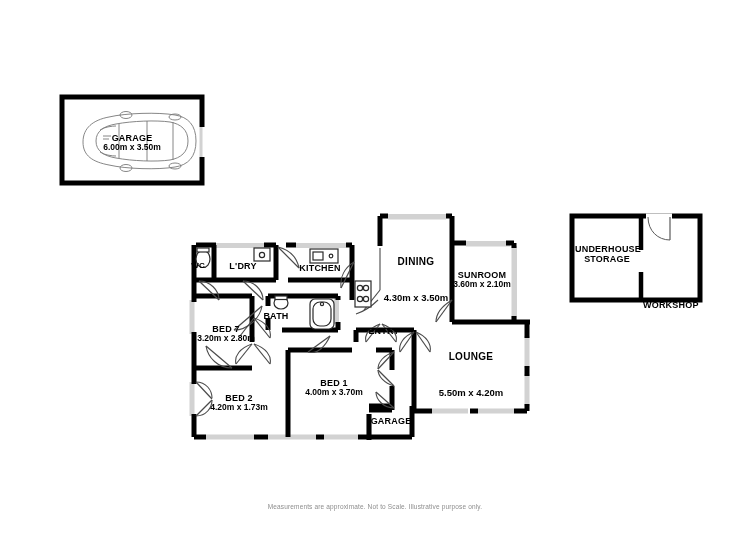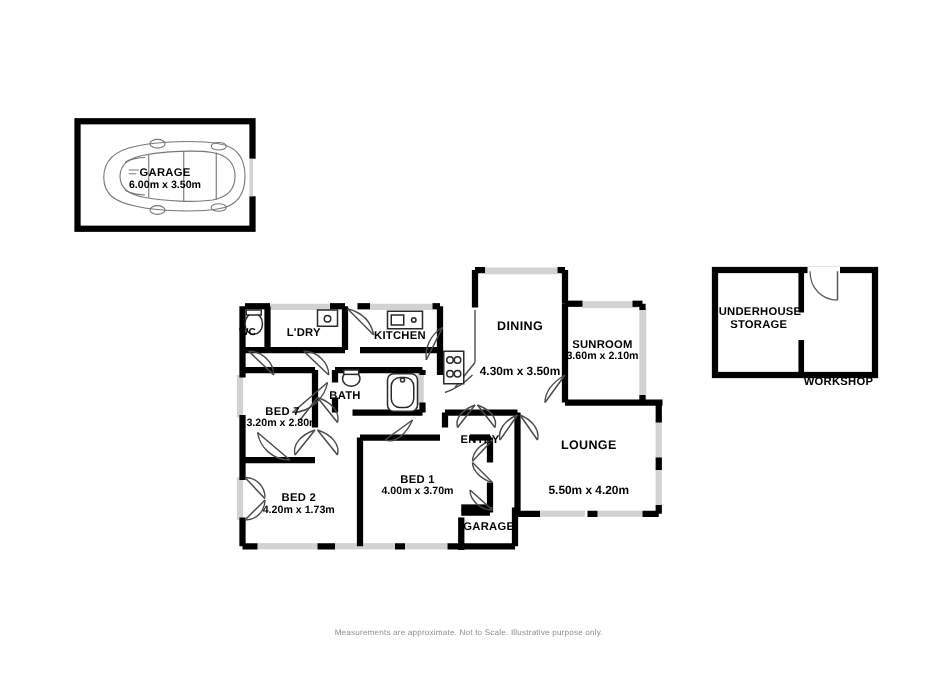--- a/index.html
+++ b/index.html
@@ -340,21 +340,21 @@
 <div class="lbl sz-sm" style="left:196px; top:393px; width:86px;">
   <span class="rm-name">BED 2</span>
   <span class="rm-dim">4.20m  x 1.73m</span>
 </div>
 
 <div class="lbl sz-sm" style="left:292px; top:378px; width:84px;">
   <span class="rm-name">BED 1</span>
   <span class="rm-dim">4.00m  x 3.70m</span>
 </div>
 
-<div class="lbl sz-sm" style="left:355px; top:346px; width:58px;">
+<div class="lbl sz-sm" style="left:355px; top:326px; width:58px;">
   <span class="rm-name">ENTRY</span>
 </div>
 
 <div class="lbl sz-sm" style="left:368px; top:416px; width:46px;">
   <span class="rm-name">GARAGE</span>
 </div>
 
 <div class="lbl sz-md" style="left:428px; top:351px; width:86px;">
   <span class="rm-name">LOUNGE</span>
   <span class="rm-dim">5.50m  x 4.20m</span>

